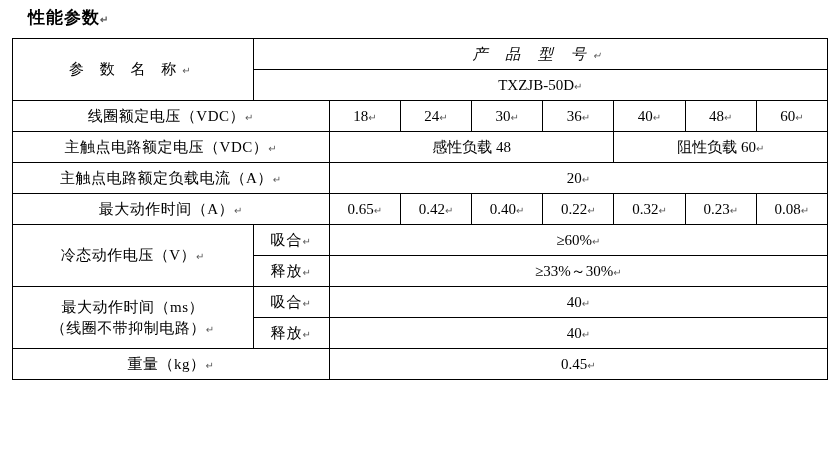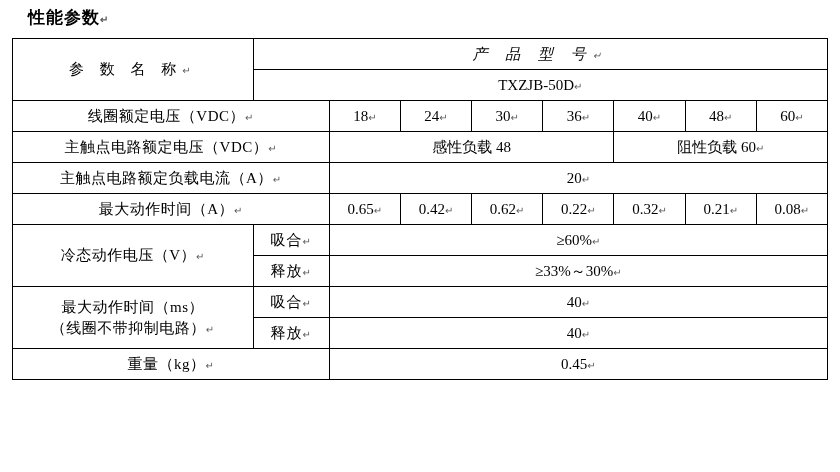--- a/index.html
+++ b/index.html
@@ -146,24 +146,24 @@
         </td>
         <td class="num" colspan="7"><span>20</span><span class="mark">↵</span></td>
       </tr>
 
       <tr>
         <td class="label" colspan="2">
           <span>最大动作时间（A）</span><span class="mark">↵</span>
         </td>
         <td class="num"><span>0.65</span><span class="mark">↵</span></td>
         <td class="num"><span>0.42</span><span class="mark">↵</span></td>
-        <td class="num"><span>0.62</span><span class="mark">↵</span></td>
+        <td class="num"><span>0.40</span><span class="mark">↵</span></td>
         <td class="num"><span>0.22</span><span class="mark">↵</span></td>
         <td class="num"><span>0.32</span><span class="mark">↵</span></td>
-        <td class="num"><span>0.21</span><span class="mark">↵</span></td>
+        <td class="num"><span>0.23</span><span class="mark">↵</span></td>
         <td class="num"><span>0.08</span><span class="mark">↵</span></td>
       </tr>
 
       <tr>
         <td class="label" rowspan="2">
           <span>冷态动作电压（V）</span><span class="mark">↵</span>
         </td>
         <td class="sub">
           <span>吸合</span><span class="mark">↵</span>
         </td>

